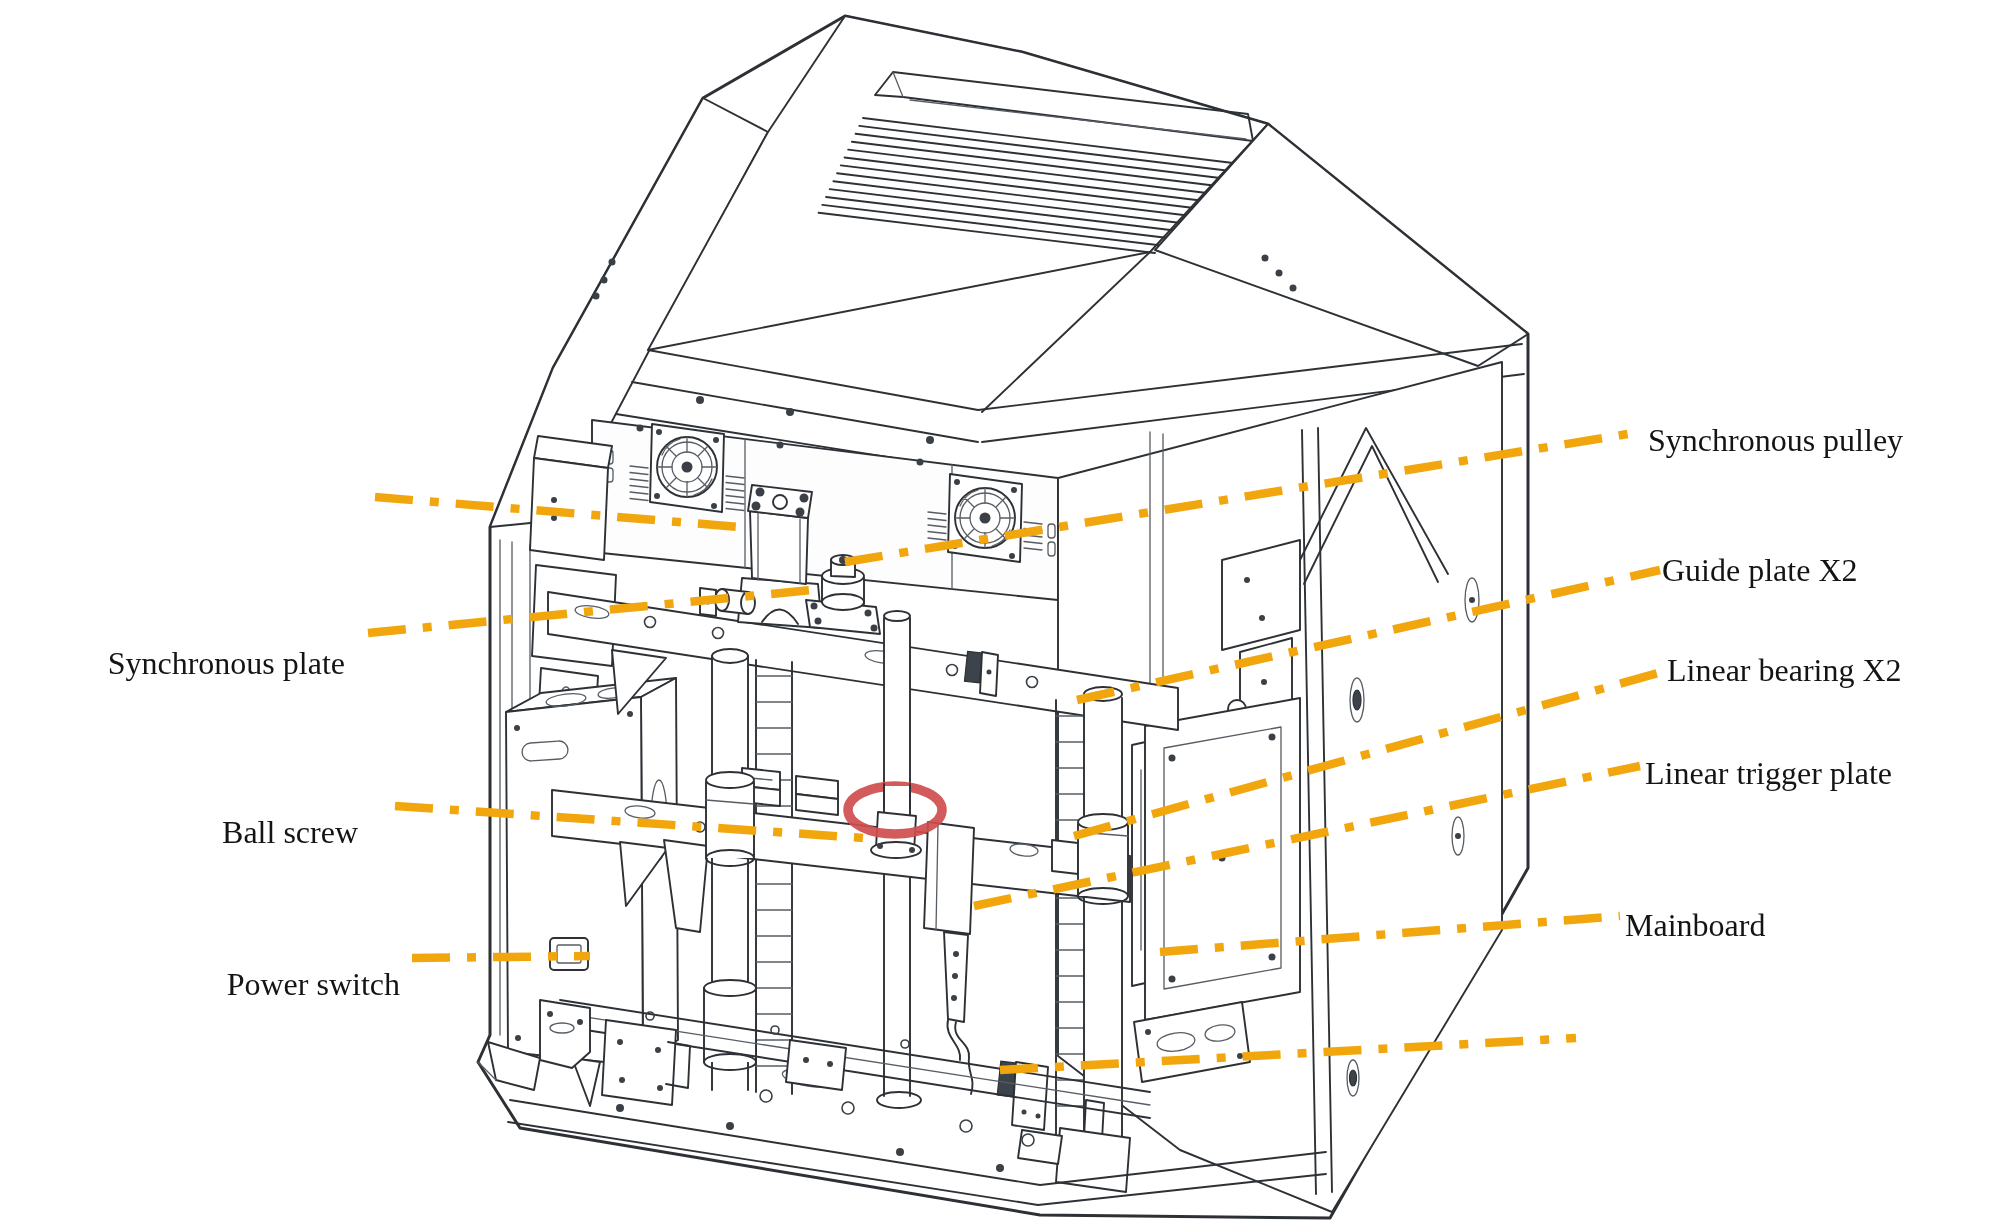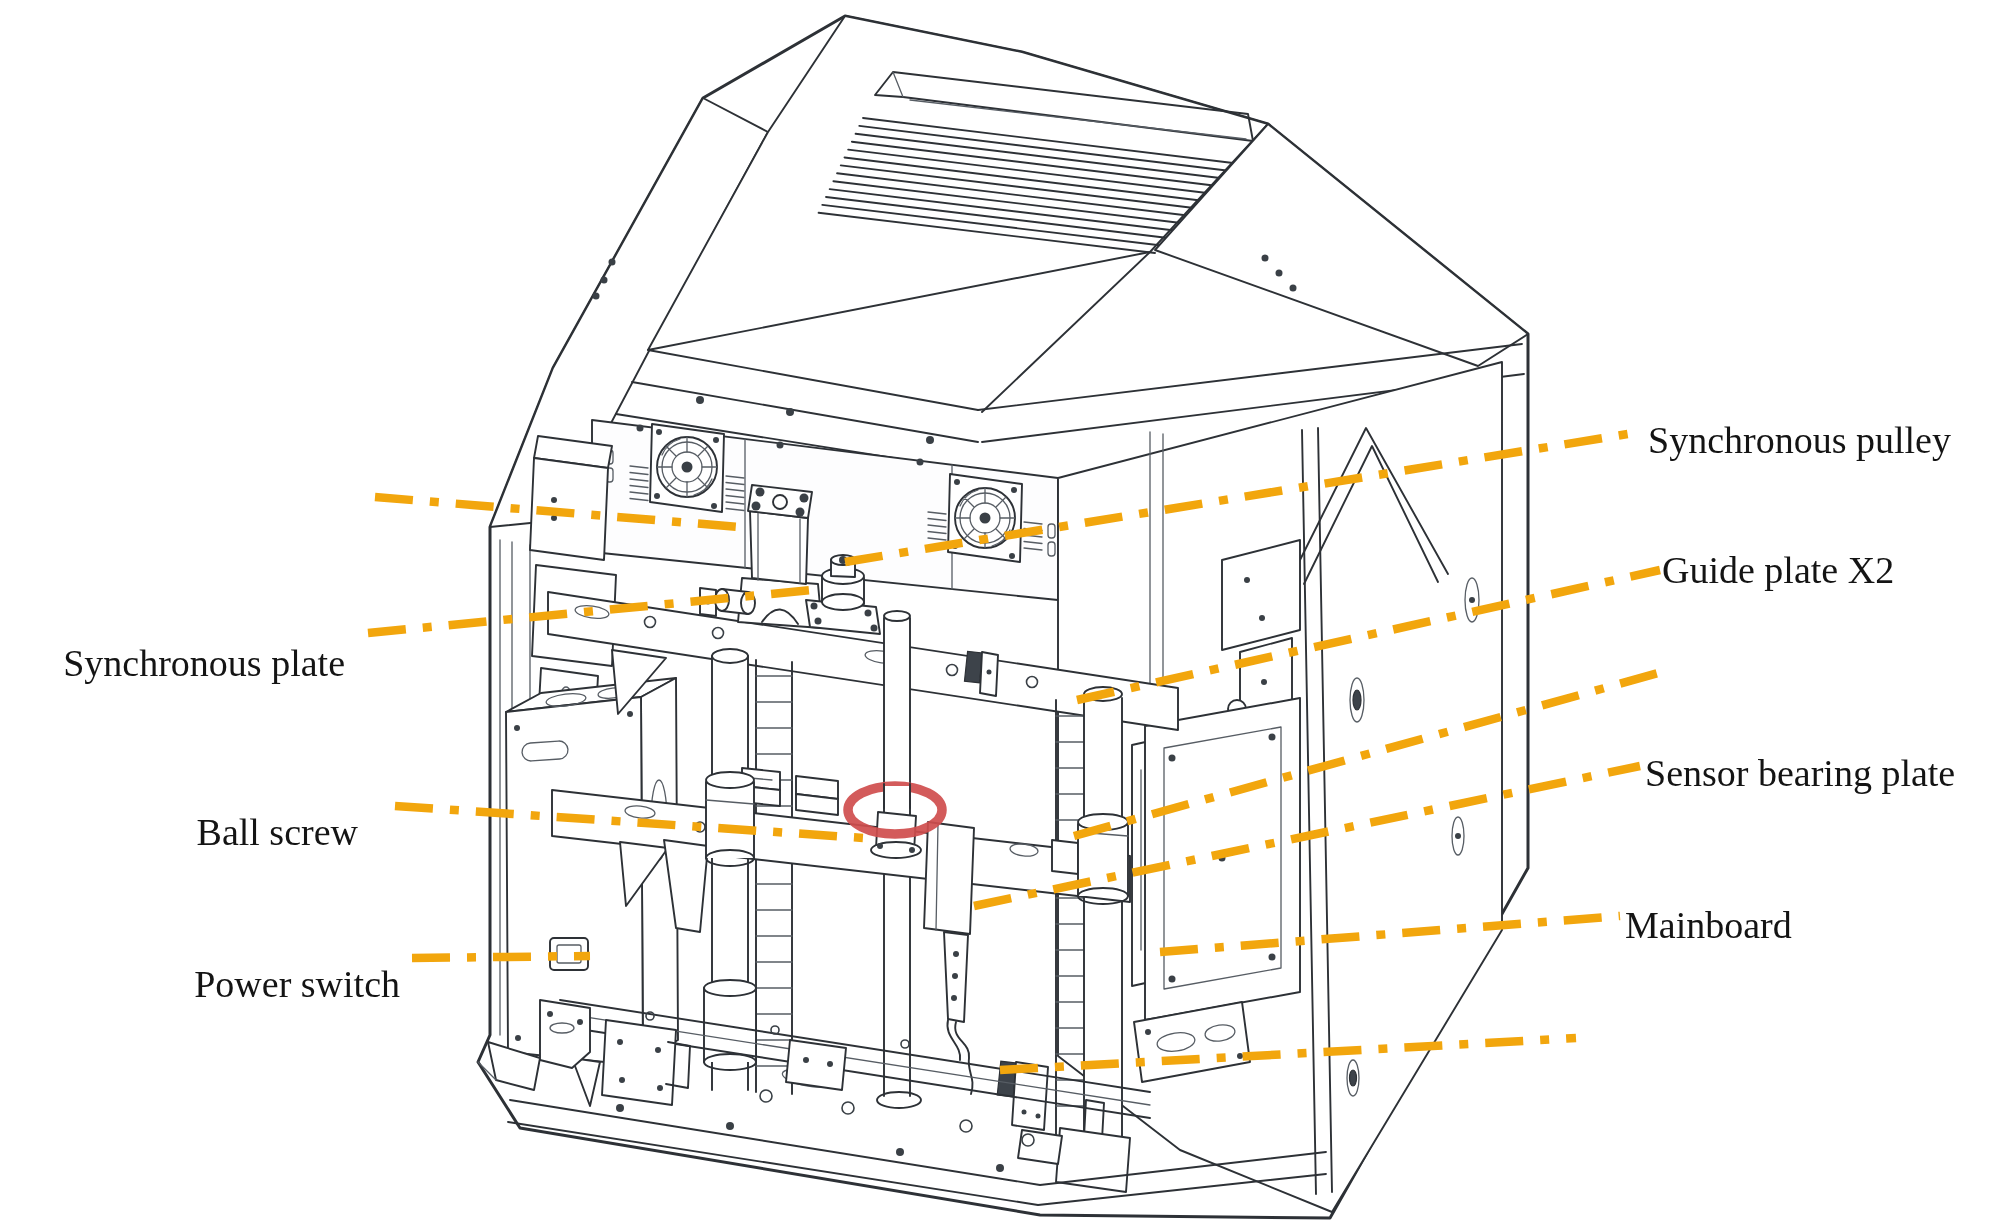--- a/index.html
+++ b/index.html
@@ -9,21 +9,21 @@
     --ink2:#575D64;
     --label:#141414;
     --bg:#FFFFFF;
   }
   *{margin:0;padding:0;box-sizing:border-box}
   html,body{width:2010px;height:1226px;background:var(--bg);overflow:hidden}
   #stage{position:relative;width:2010px;height:1226px;background:var(--bg);
          font-family:"Liberation Serif","DejaVu Serif",serif}
   #drawing{position:absolute;left:0;top:0}
   .part-label{position:absolute;white-space:nowrap;color:var(--label);
-              font-size:38px;line-height:1.1;transform:translateY(-50%)}
+              font-size:32px;line-height:1.1;transform:translateY(-50%)}
   .lab-right{text-align:left}
   .lab-left{text-align:right}
   
   .s1{stroke:var(--ink);stroke-width:3;fill:none;stroke-linejoin:round;stroke-linecap:round}
   .s2{stroke:var(--ink);stroke-width:1.9;fill:none;stroke-linejoin:round;stroke-linecap:round}
   .s3{stroke:var(--ink2);stroke-width:1.3;fill:none;stroke-linejoin:round;stroke-linecap:round}
   .fw{fill:#fff}
   .fp{fill:#fdfdfe}
   .dot{fill:#3A4046;stroke:none}
   .hole{fill:none;stroke:#3A4046;stroke-width:1.6}
@@ -426,15 +426,16 @@
     <path class="leader" d="M1000,1070 L1576,1038"></path>
   </g>
 </svg>
 
   <div class="part-label lab-left" style="right:1665px;top:664px">Synchronous plate</div>
   <div class="part-label lab-left" style="right:1652px;top:833px">Ball screw</div>
   <div class="part-label lab-left" style="right:1610px;top:985px">Power switch</div>
 
   <div class="part-label lab-right" style="left:1648px;top:441px">Synchronous pulley</div>
   <div class="part-label lab-right" style="left:1662px;top:571px">Guide plate X2</div>
-  <div class="part-label lab-right" style="left:1645px;top:774px">Sensor bearing plate</div>
+  <div class="part-label lab-right" style="left:1667px;top:671px">Linear bearing X2</div>
+  <div class="part-label lab-right" style="left:1645px;top:774px">Linear trigger plate</div>
   <div class="part-label lab-right" style="left:1625px;top:926px">Mainboard</div>
 </div>
 
 </body></html>

